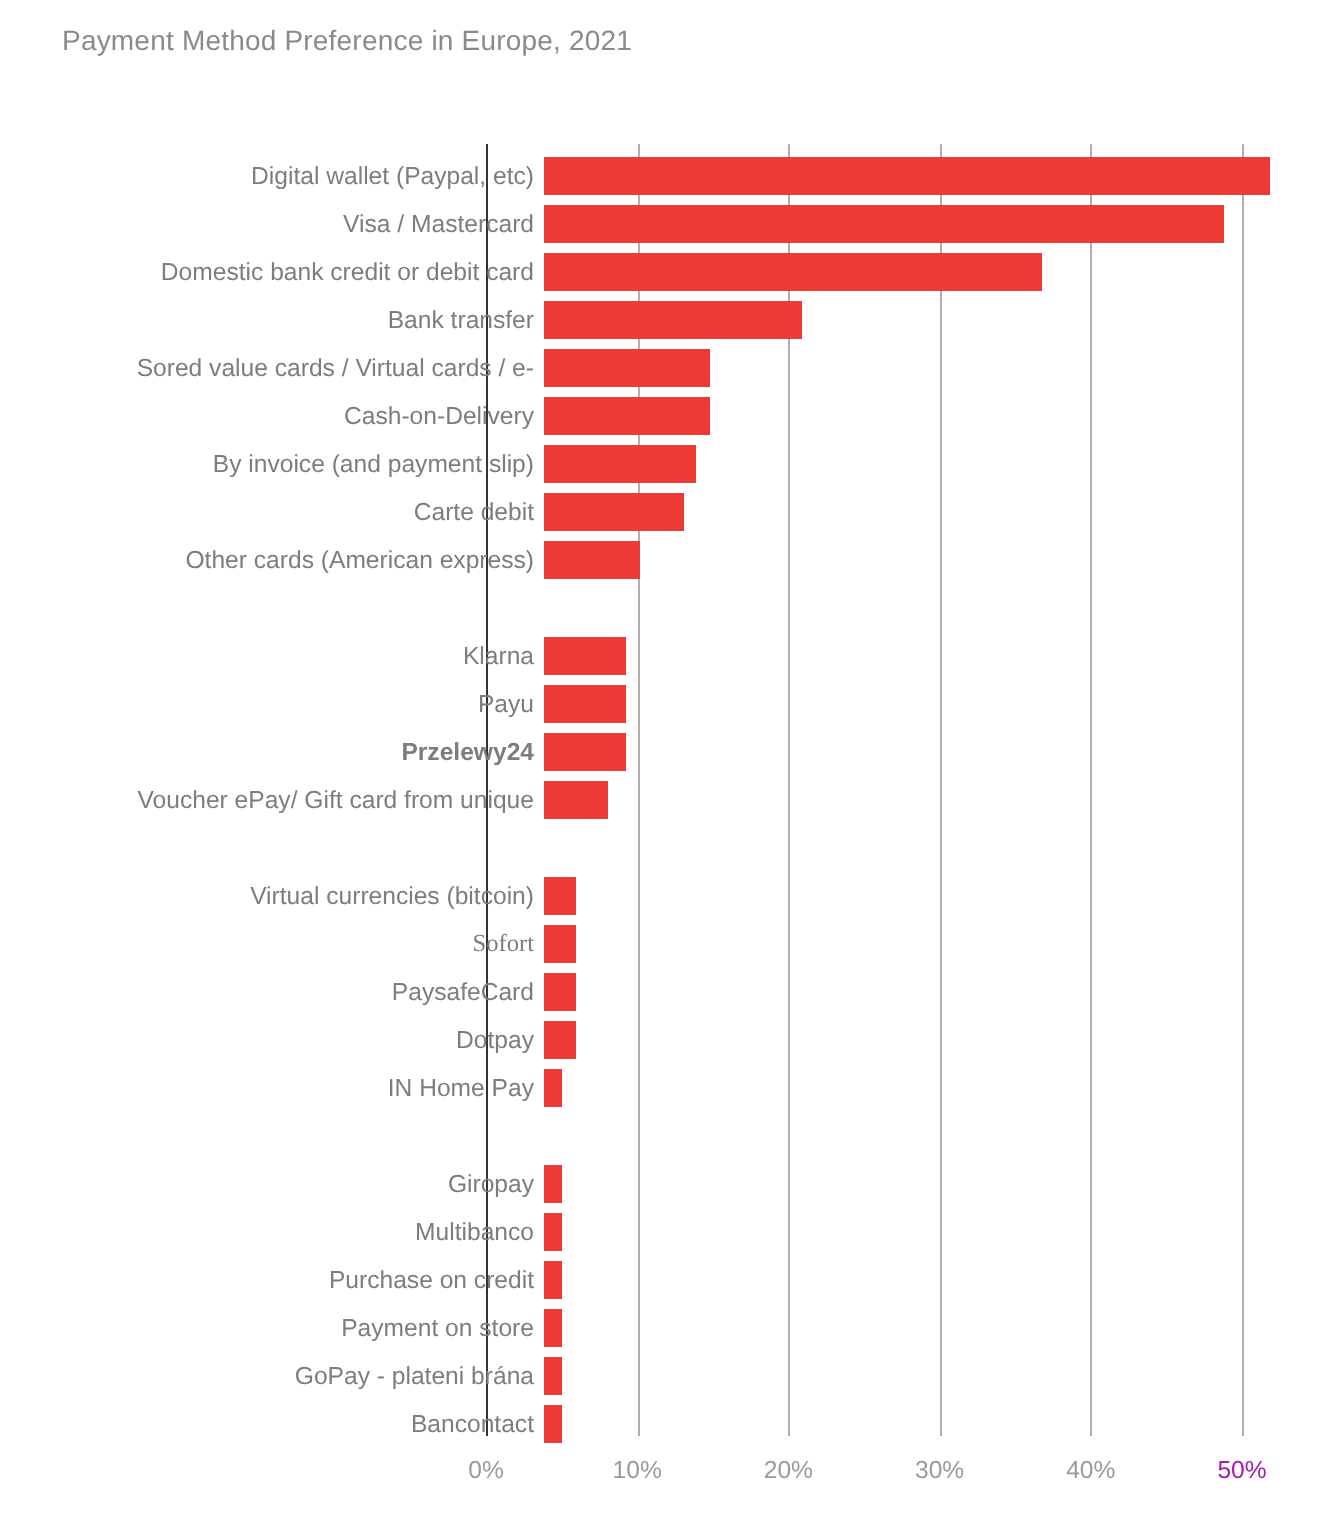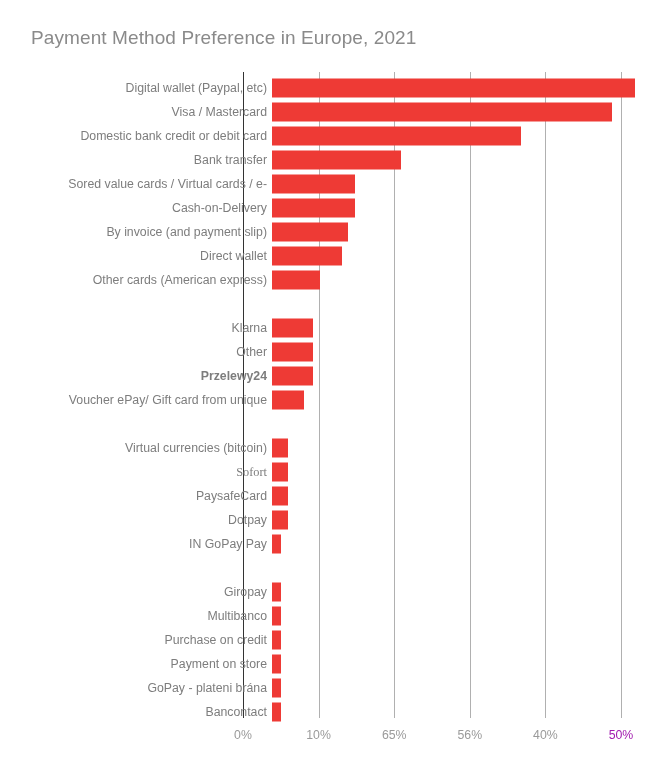--- a/index.html
+++ b/index.html
@@ -16,22 +16,22 @@
 
   #chart-root {
     position: relative;
     width: 671px;
     height: 760px;
   }
 
   #chart-title {
     position: absolute;
     left: 31px;
-    top: 27px;
-    font-size: 19px;
+    top: 12px;
+    font-size: 14px;
     color: #8a8a8a;
     letter-spacing: 0.1px;
     white-space: nowrap;
   }
 
   
   #plot-area {
     position: absolute;
     left: 243px;
     top: 72px;
@@ -141,33 +141,33 @@
       </div>
       <div class="bar-row" style="top: 196px;">
         <div class="cat-label">Cash-on-Delivery</div>
         <div class="bar" style="width: 83.16px; background: rgb(238, 58, 53);"></div>
       </div>
       <div class="bar-row" style="top: 220px;">
         <div class="cat-label">By invoice (and payment slip)</div>
         <div class="bar" style="width: 75.6px; background: rgb(238, 58, 53);"></div>
       </div>
       <div class="bar-row" style="top: 244px;">
-        <div class="cat-label">Direct wallet</div>
+        <div class="cat-label">Carte debit</div>
         <div class="bar" style="width: 69.552px; background: rgb(238, 58, 53);"></div>
       </div>
       <div class="bar-row" style="top: 268px;">
         <div class="cat-label">Other cards (American express)</div>
         <div class="bar" style="width: 47.628px; background: rgb(238, 58, 53);"></div>
       </div>
       <div class="bar-row" style="top: 316px;">
         <div class="cat-label">Klarna</div>
         <div class="bar" style="width: 40.824px; background: rgb(238, 58, 53);"></div>
       </div>
       <div class="bar-row" style="top: 340px;">
-        <div class="cat-label">Other</div>
+        <div class="cat-label">Payu</div>
         <div class="bar" style="width: 40.824px; background: rgb(238, 58, 53);"></div>
       </div>
       <div class="bar-row" style="top: 364px; font-weight: bold;">
         <div class="cat-label">Przelewy24</div>
         <div class="bar" style="width: 40.824px; background: rgb(238, 58, 53);"></div>
       </div>
       <div class="bar-row" style="top: 388px;">
         <div class="cat-label">Voucher ePay/ Gift card from unique</div>
         <div class="bar" style="width: 31.752px; background: rgb(238, 58, 53);"></div>
       </div>
@@ -181,21 +181,21 @@
       </div>
       <div class="bar-row" style="top: 484px;">
         <div class="cat-label">PaysafeCard</div>
         <div class="bar" style="width: 15.876px; background: rgb(238, 58, 53);"></div>
       </div>
       <div class="bar-row" style="top: 508px;">
         <div class="cat-label">Dotpay</div>
         <div class="bar" style="width: 15.876px; background: rgb(238, 58, 53);"></div>
       </div>
       <div class="bar-row" style="top: 532px;">
-        <div class="cat-label">IN GoPay Pay</div>
+        <div class="cat-label">IN Home Pay</div>
         <div class="bar" style="width: 9.072px; background: rgb(238, 58, 53);"></div>
       </div>
       <div class="bar-row" style="top: 580px;">
         <div class="cat-label">Giropay</div>
         <div class="bar" style="width: 9.072px; background: rgb(238, 58, 53);"></div>
       </div>
       <div class="bar-row" style="top: 604px;">
         <div class="cat-label">Multibanco</div>
         <div class="bar" style="width: 9.072px; background: rgb(238, 58, 53);"></div>
       </div>
@@ -213,19 +213,19 @@
       </div>
       <div class="bar-row" style="top: 700px;">
         <div class="cat-label">Bancontact</div>
         <div class="bar" style="width: 9.072px; background: rgb(238, 58, 53);"></div>
       </div>
     </div>
 
   <div id="x-axis-labels">
       <div class="x-tick-label" style="left: 243px; color: rgb(154, 154, 154);">0%</div>
       <div class="x-tick-label" style="left: 318.6px; color: rgb(154, 154, 154);">10%</div>
-      <div class="x-tick-label" style="left: 394.2px; color: rgb(154, 154, 154);">65%</div>
-      <div class="x-tick-label" style="left: 469.8px; color: rgb(154, 154, 154);">56%</div>
+      <div class="x-tick-label" style="left: 394.2px; color: rgb(154, 154, 154);">20%</div>
+      <div class="x-tick-label" style="left: 469.8px; color: rgb(154, 154, 154);">30%</div>
       <div class="x-tick-label" style="left: 545.4px; color: rgb(154, 154, 154);">40%</div>
       <div class="x-tick-label" style="left: 621px; color: #a21caf;">50%</div>
     </div>
 
 </div>
 
 </body></html>

